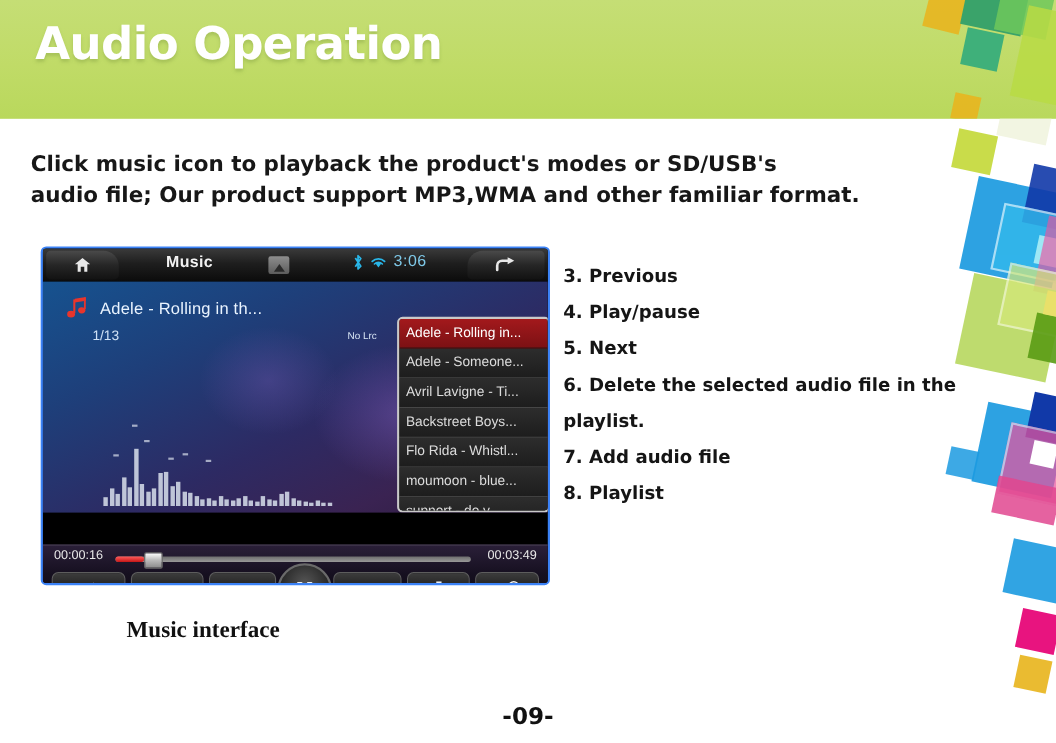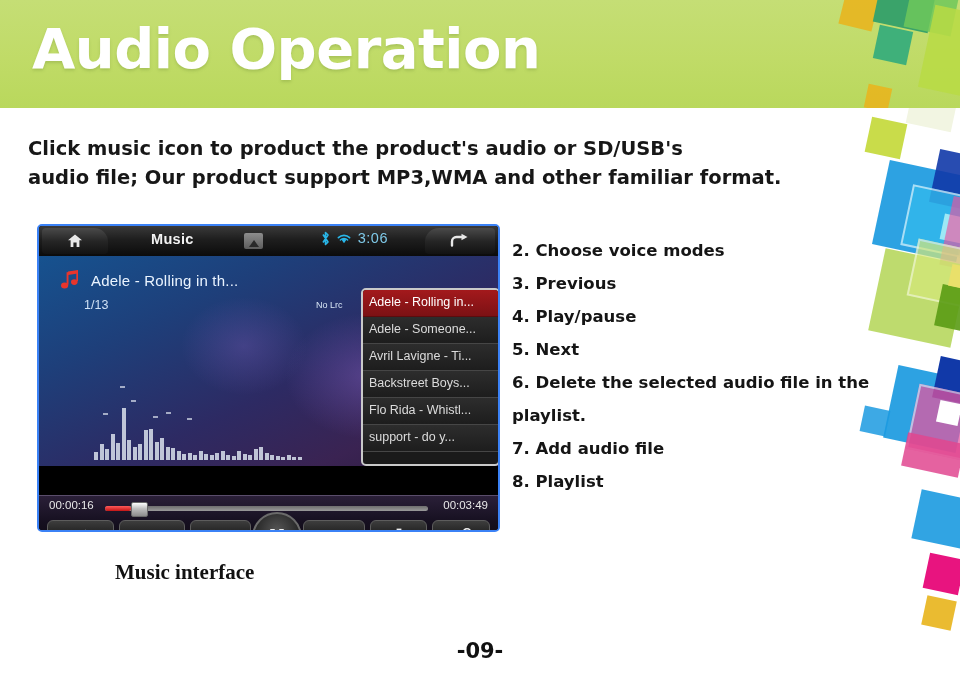--- a/index.html
+++ b/index.html
@@ -11,21 +11,21 @@
   }
 
   
   .header{
     position:absolute;left:0;top:0;width:960px;height:108px;
     background:linear-gradient(180deg,#c5de75 0%, #c0db67 55%, #b9d85c 100%);
     overflow:hidden;
   }
   .header-title{
     position:absolute;left:32px;top:16px;
-    font-size:56px;font-weight:bold;color:#ffffff;
+    font-size:41px;font-weight:bold;color:#ffffff;
     letter-spacing:-0.5px;
     font-family:"DejaVu Sans", sans-serif;
     text-shadow:0 2px 3px rgba(120,150,60,.35);
     white-space:nowrap;
   }
   .header-deco{position:absolute;right:0;top:0;width:180px;height:108px;overflow:hidden;}
 
   
   .sq{position:absolute;}
 
@@ -245,21 +245,21 @@
   <div class="sq" style="left:88px;top:294px;width:22px;height:22px;background:#ffffff;transform:rotate(12deg);"></div>
   <div class="sq" style="left:12px;top:300px;width:26px;height:26px;background:#1b9ae0;transform:rotate(12deg);opacity:.85;"></div>
   <div class="sq" style="left:54px;top:330px;width:58px;height:34px;background:#e0478f;transform:rotate(12deg);opacity:.85;"></div>
 
   <div class="sq" style="left:66px;top:386px;width:50px;height:50px;background:#1b9ae0;transform:rotate(12deg);opacity:.9;"></div>
   <div class="sq" style="left:76px;top:448px;width:36px;height:36px;background:#e8147f;transform:rotate(12deg);"></div>
   <div class="sq" style="left:74px;top:490px;width:30px;height:30px;background:#e8b51f;transform:rotate(12deg);opacity:.92;"></div>
 </div>
 
 <div class="body-text">
-  <div>Click music icon to product the product's  audio or SD/USB's</div>
+  <div>Click music icon to playback the product's  modes or SD/USB's</div>
   <div>audio file; Our product support MP3,WMA and other familiar format.</div>
 </div>
 
 <div class="player">
 
   <div class="topbar">
     <div class="homebtn">
       <svg class="home-icon" width="16" height="14" viewBox="0 0 16 14">
         <path d="M8 0.5 L15 6.2 L12.4 6.2 L12.4 13 L9.6 13 L9.6 8.6 L6.4 8.6 L6.4 13 L3.6 13 L3.6 6.2 L1 6.2 Z" fill="#e8e8e8"></path>
       </svg>
@@ -358,20 +358,21 @@
       <i style="left:72px;bottom:46px"></i>
       <i style="left:93px;bottom:40px"></i>
     </div>
 
     <div class="playlist">
       <div class="pl-item sel">Adele - Rolling in...</div>
       <div class="pl-item">Adele - Someone...</div>
       <div class="pl-item">Avril Lavigne - Ti...</div>
       <div class="pl-item">Backstreet Boys...</div>
       <div class="pl-item">Flo Rida - Whistl...</div>
+      <div class="pl-item">moumoon - blue...</div>
       <div class="pl-item">support - do y...</div>
     </div>
   </div>
 
   <div class="bottom">
     <div class="timerow">
       <span class="t-cur">00:00:16</span>
       <span class="t-tot">00:03:49</span>
       <div class="seek">
         <div class="seek-fill"></div>
@@ -422,21 +423,20 @@
           <circle cx="17" cy="5" r="4.2" fill="#1a1a1a" stroke="#f0f0f0" stroke-width="1.4"></circle>
           <rect x="16.3" y="2.7" width="1.4" height="4.6" fill="#f0f0f0"></rect>
           <rect x="14.7" y="4.3" width="4.6" height="1.4" fill="#f0f0f0"></rect>
         </svg>
       </div>
     </div>
   </div>
 </div>
 
 <div class="numlist">
-  <div>2. Choose voice modes</div>
   <div>3. Previous</div>
   <div>4. Play/pause</div>
   <div>5. Next</div>
   <div>6. Delete the selected audio file in the</div>
   <div>playlist.</div>
   <div>7. Add audio file</div>
   <div>8. Playlist</div>
 </div>
 
 <div class="caption">Music interface</div>

